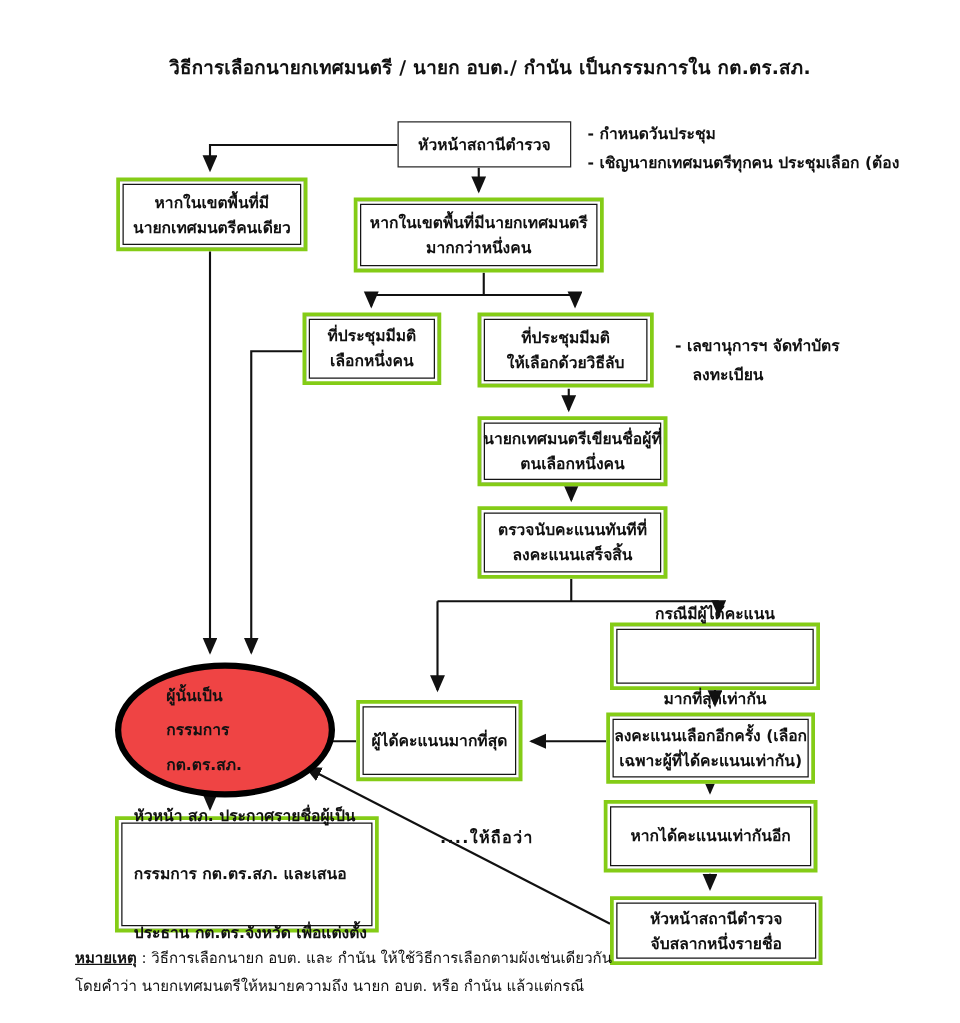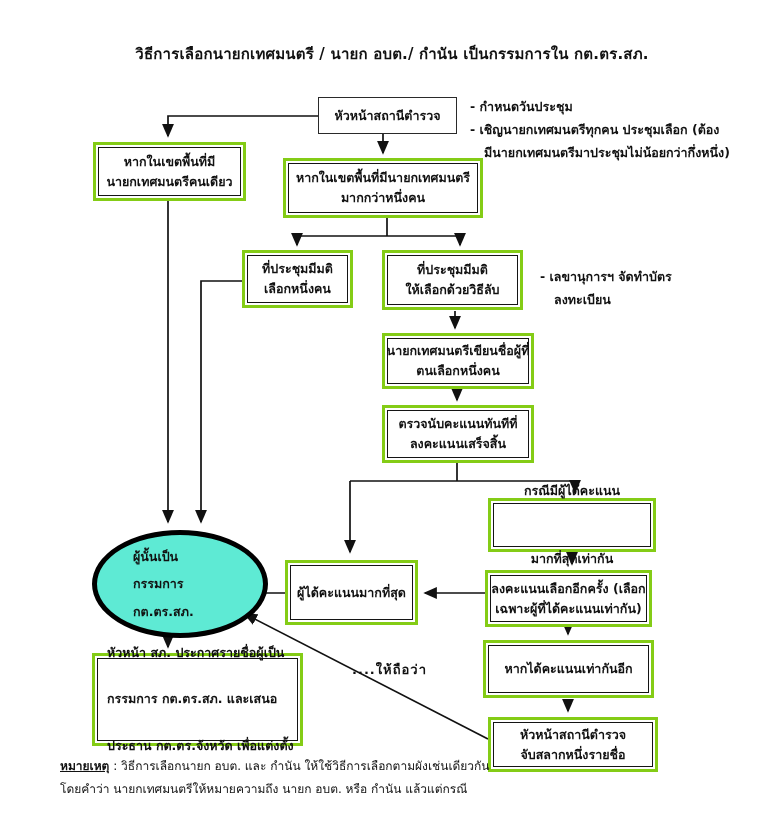--- a/index.html
+++ b/index.html
@@ -26,21 +26,21 @@
     font-weight:bold;font-size:12.5px;line-height:1.6;
   }
   .sbox{border:1px solid #2a2a2a;}
   .dbox{
     border:3px solid #84cc16;
     box-shadow:inset 0 0 0 2px #ffffff, inset 0 0 0 3px #141414;
   }
   .ellipse{
     border-radius:50%;
     border:5px solid #000;
-    background:#5eead4;
+    background:#ef4444;
     align-items:flex-start;text-align:left;
     padding-left:36px;line-height:2.2;
   }
   .announce{align-items:flex-start;text-align:left;padding-left:12px;line-height:2.1;gap:20px;}
   .annotation{
     position:absolute;font-size:12.5px;line-height:1.85;font-weight:bold;
   }
   .annotation .ln{display:block;}
   .annotation .indent{padding-left:14px;}
   .deem{position:absolute;font-weight:bold;font-size:13px;letter-spacing:1px;}
@@ -154,21 +154,20 @@
 
   <div class="node dbox announce" style="left:92px;top:653px;width:211px;height:93px;">
     <span class="ln">หัวหน้า สภ. ประกาศรายชื่อผู้เป็น</span>
     <span class="ln">กรรมการ กต.ตร.สภ. และเสนอ</span>
     <span class="ln">ประธาน กต.ตร.จังหวัด เพื่อแต่งตั้ง</span>
   </div>
 
   <div class="annotation" style="left:470px;top:95px;width:282px;">
     <span class="ln">- กำหนดวันประชุม</span>
     <span class="ln">- เชิญนายกเทศมนตรีทุกคน ประชุมเลือก (ต้อง</span>
-    <span class="ln indent">มีนายกเทศมนตรีมาประชุมไม่น้อยกว่ากึ่งหนึ่ง)</span>
   </div>
 
   <div class="annotation" style="left:540px;top:265px;width:170px;">
     <span class="ln">- เลขานุการฯ จัดทำบัตร</span>
     <span class="ln indent">ลงทะเบียน</span>
   </div>
 
   <div class="deem" style="left:352px;top:659px;">....ให้ถือว่า</div>
 
   <div class="footnote">

